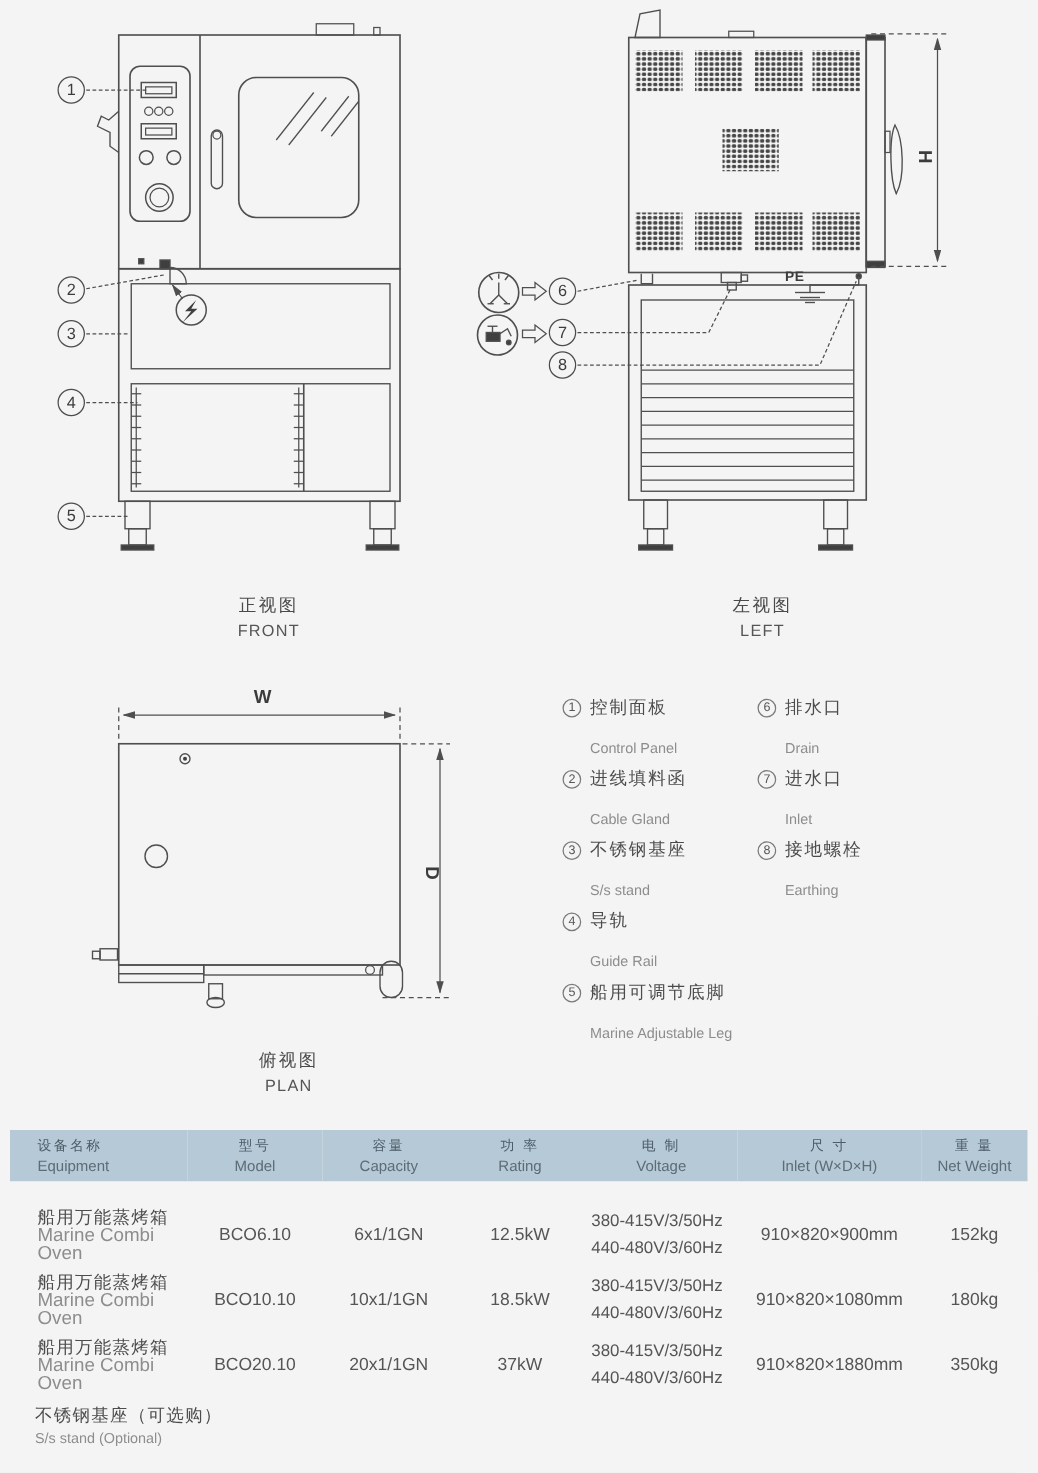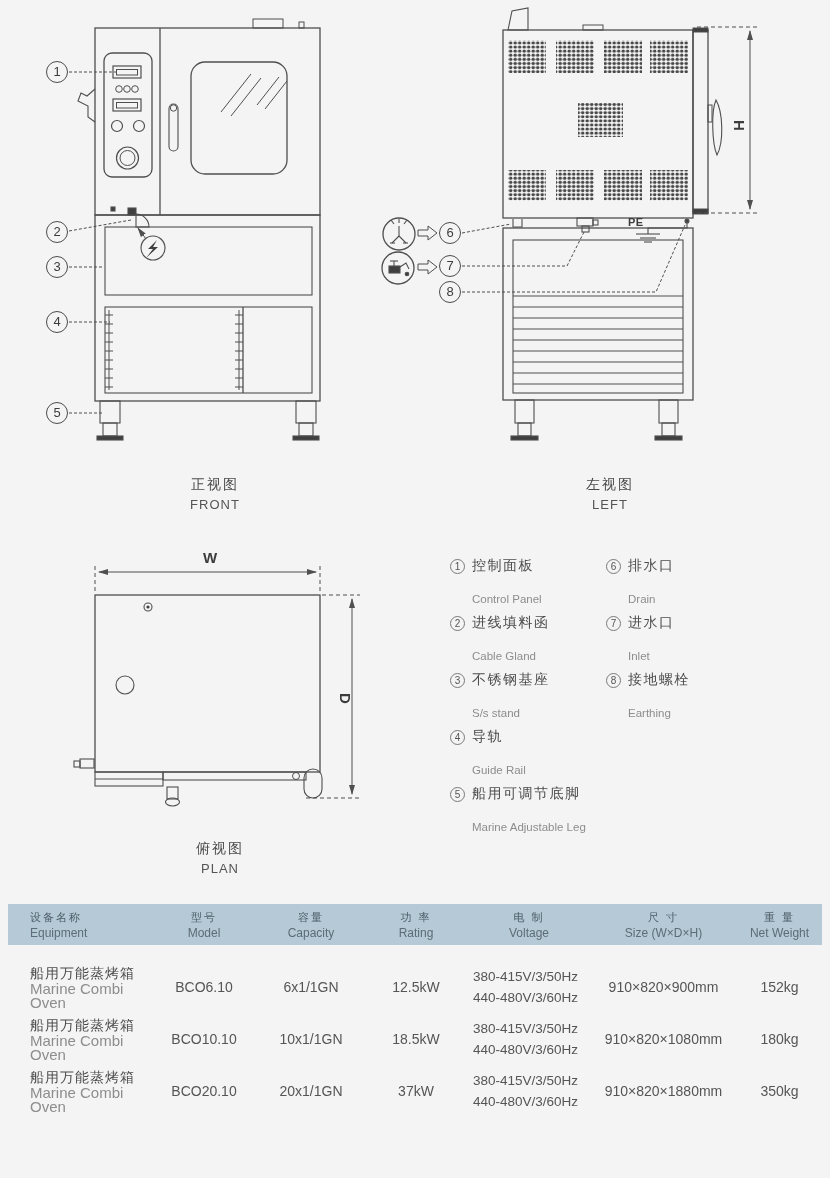--- a/index.html
+++ b/index.html
@@ -297,21 +297,21 @@
   <span class="pe-label" style="left:628px;top:216px">PE</span>
 
   <div class="view-label" style="left:160px;top:466px">
     <div class="zh">正视图</div>
     <div class="en">FRONT</div>
   </div>
   <div class="view-label" style="left:555px;top:466px">
     <div class="zh">左视图</div>
     <div class="en">LEFT</div>
   </div>
-  <div class="view-label" style="left:165px;top:830px">
+  <div class="view-label" style="left:176px;top:830px">
     <div class="zh">俯视图</div>
     <div class="en">PLAN</div>
   </div>
 
   <div class="legend-col" style="left:450px;top:557px">
     <div class="lg-item">
       <span class="lg-num">1</span>
       <div>
           <div class="lg-zh">控制面板</div>
            <div class="lg-en">Control Panel</div>
@@ -397,21 +397,21 @@
         <th>
           <span class="th-zh">功 率</span>
           <span class="th-en">Rating</span>
           </th>
         <th>
           <span class="th-zh">电 制</span>
           <span class="th-en">Voltage</span>
           </th>
         <th>
           <span class="th-zh">尺 寸</span>
-          <span class="th-en">Size (W×D×H)</span>
+          <span class="th-en">Inlet (W×D×H)</span>
           </th>
         <th>
           <span class="th-zh">重 量</span>
           <span class="th-en">Net Weight</span>
           </th>
       </tr>
     </thead>
     <tbody>
       <tr class="spacer">
           <td colspan="7"></td>
@@ -457,14 +457,18 @@
         <td class="volt-cell">
           <span class="volt-line">380-415V/3/50Hz</span>
           <span class="volt-line">440-480V/3/60Hz</span>
           </td>
         <td class="cell-val">910×820×1880mm</td>
         <td class="cell-val">350kg</td>
       </tr>
     </tbody>
   </table>
 
+  <div class="footnote">
+    <div class="zh">不锈钢基座（可选购）</div>
+    <div class="en">S/s stand  (Optional)</div>
+  </div>
 
 </div>
 
 </body></html>

